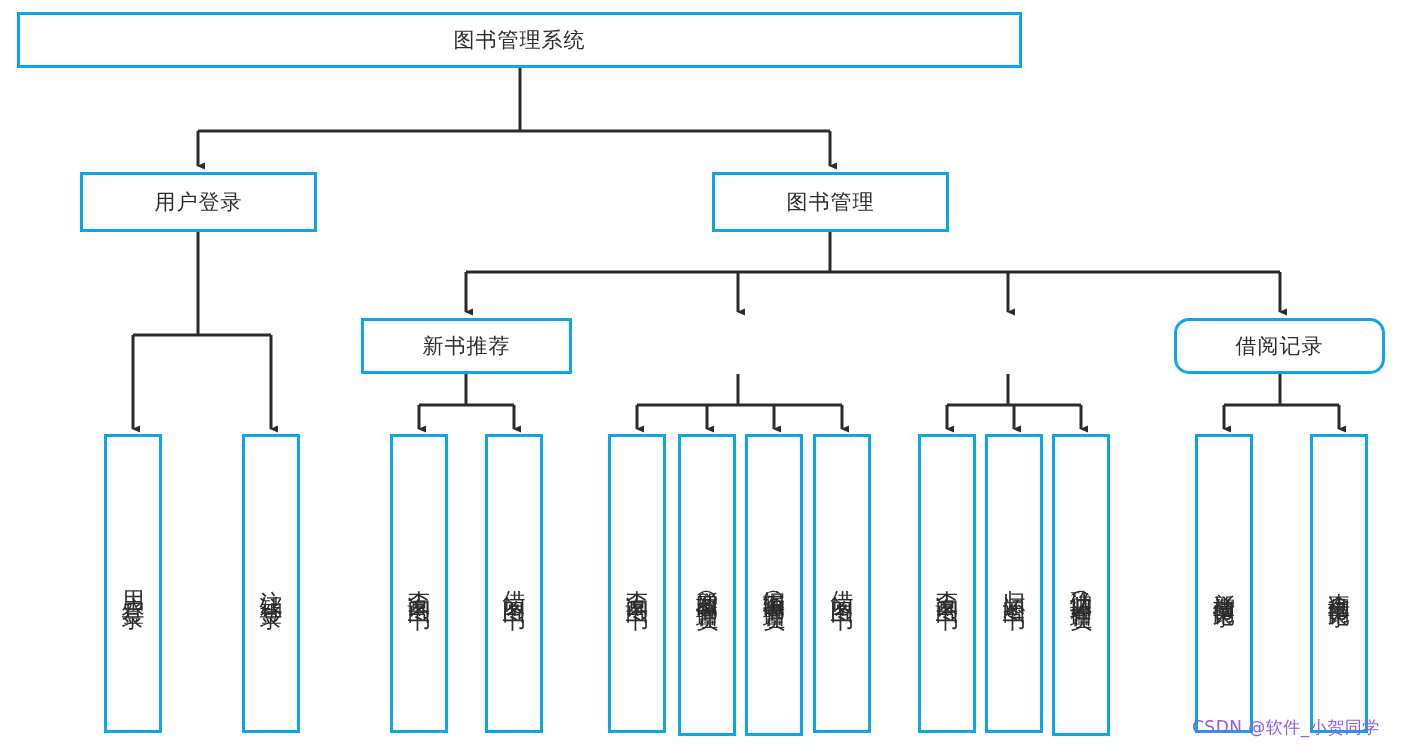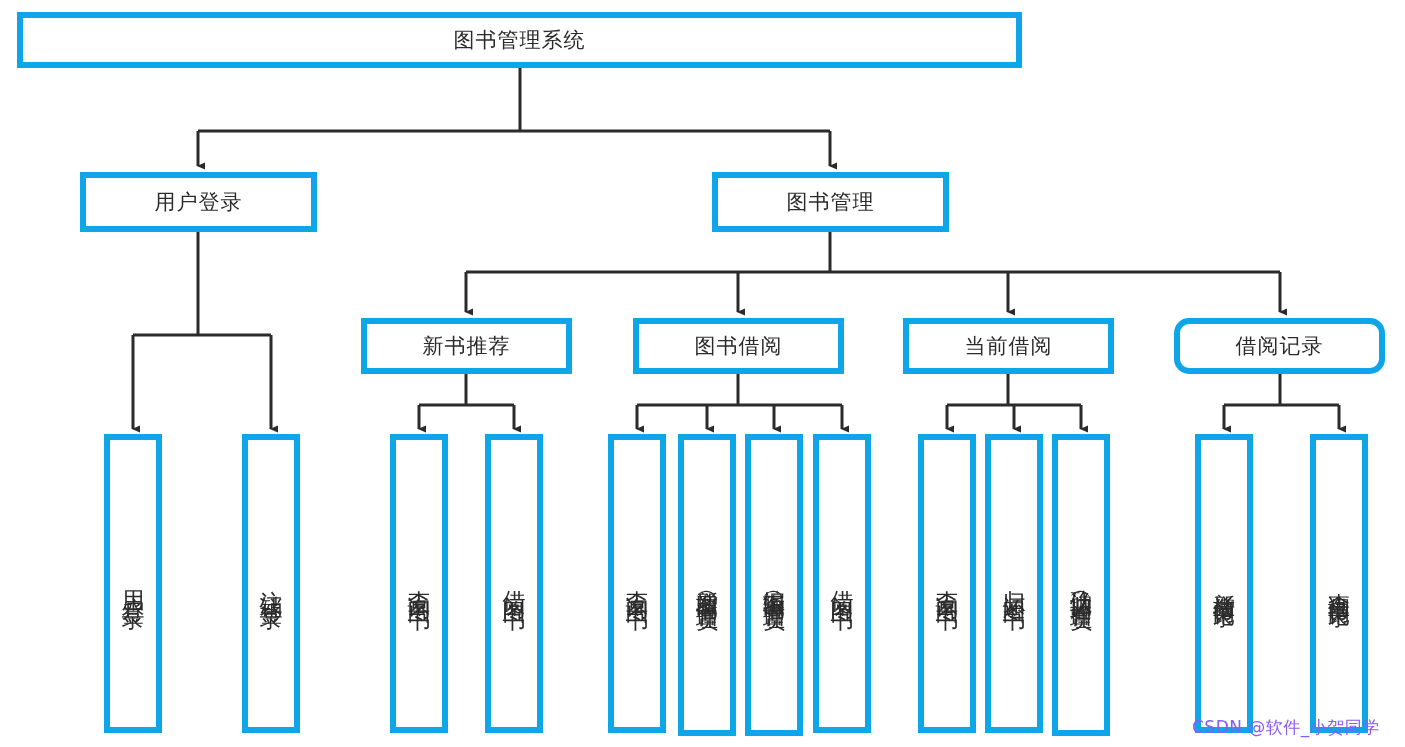--- a/index.html
+++ b/index.html
@@ -22,21 +22,21 @@
   #diagram-svg {
     position: absolute;
     left: 0;
     top: 0;
     width: 1405px;
     height: 747px;
   }
   .node-box {
     position: absolute;
     box-sizing: border-box;
-    border: 6px solid #0ea5e9;
+    border: 3px solid #0ea5e9;
     background: #ffffff;
     display: flex;
     align-items: center;
     justify-content: center;
     overflow: hidden;
   }
   .node-label {
     color: #2b2b2b;
     line-height: 1.0;
     white-space: pre;
@@ -139,26 +139,20 @@
   <div class="node-box node-h" style="left:80px; top:172px; width:237px; height:60px;">
     <span class="node-label">用户登录</span>
   </div>
   <div class="node-box node-h" style="left:361px; top:318px; width:211px; height:56px;">
     <span class="node-label">新书推荐</span>
   </div>
 
   <div class="node-box node-h" style="left:712px; top:172px; width:237px; height:60px;">
     <span class="node-label">图书管理</span>
   </div>
-  <div class="node-box node-h" style="left:633px; top:318px; width:211px; height:56px;">
-    <span class="node-label">图书借阅</span>
-  </div>
-  <div class="node-box node-h" style="left:903px; top:318px; width:211px; height:56px;">
-    <span class="node-label">当前借阅</span>
-  </div>
   <div class="node-box node-h" style="left:1174px; top:318px; width:211px; height:56px;border-radius:15px;">
     <span class="node-label">借阅记录</span>
   </div>
 
   <div class="node-box node-v" style="left:104px; top:434px; width:58px; height:299px;">
     <span class="node-label">用户登录</span>
   </div>
   <div class="node-box node-v" style="left:242px; top:434px; width:58px; height:299px;">
     <span class="node-label">注销登录</span>
   </div>

